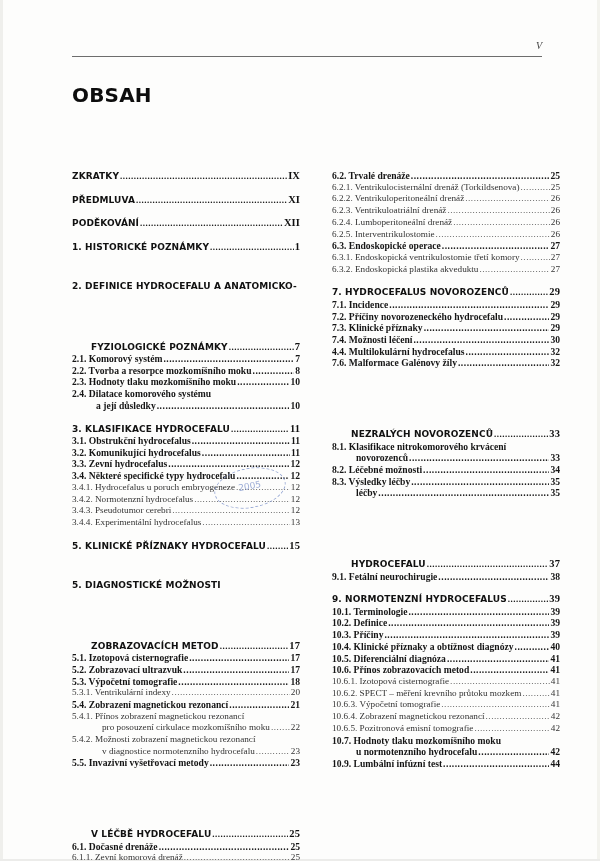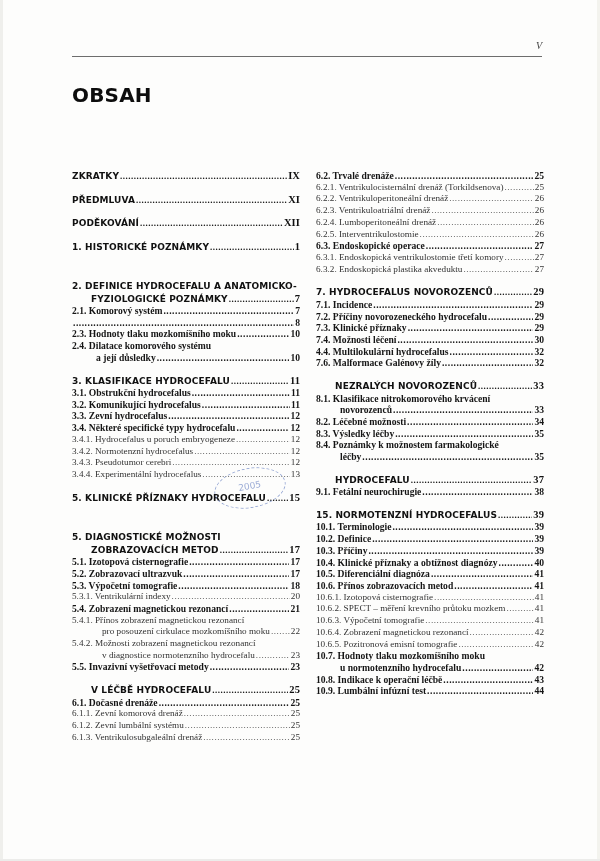--- a/index.html
+++ b/index.html
@@ -8,33 +8,33 @@
     font-family: "Liberation Serif", serif; color: #1a1a1a;
   }
   .page-edge-l { position:absolute; left:0; top:0; width:3px; height:861px; background:#efefec; }
   .page-edge-r { position:absolute; right:0; top:0; width:3px; height:861px; background:#f3f3ee; }
   .page-edge-b { position:absolute; left:0; bottom:0; width:600px; height:2px; background:#ececea; }
   .header-rule { position:absolute; left:72px; top:56px; width:470px; height:1px; background:#6d6d6d; }
   .page-num { position:absolute; right:58px; top:40px; font-style:italic; font-size:10px; color:#444; font-family:"Liberation Serif", serif; }
   .title { position:absolute; left:72px; top:84px; font-family:"DejaVu Sans", sans-serif; font-weight:900; font-size:19px; letter-spacing:0.2px; color:#0d0d0d; transform:scaleX(1.05); transform-origin:left; }
   .col { position:absolute; top:170px; width:228px; }
   .col.left { left:72px; }
-  .col.right { left:316px; }
+  .col.right { left:332px; }
   .entry { display:flex; align-items:baseline; white-space:nowrap; line-height:11.7px; }
   .entry .label { flex:0 0 auto; }
   .entry .dots { flex:1 1 auto; overflow:hidden; margin:0 1px; }
   .entry .dots::after { content:"........................................................................................................................................................"; letter-spacing:0.5px; }
   .entry .pg { flex:0 0 auto; text-align:right; }
   .entry.chapter { font-family:"DejaVu Sans", sans-serif; font-weight:bold; font-size:9px; letter-spacing:0.1px; line-height:12.5px; color:#111; }
   .entry.chapter .pg { font-family:"Liberation Serif", serif; font-size:10.5px; }
   .entry.chapter .dots::after { font-family:"Liberation Serif", serif; font-weight:bold; }
   .entry.section { font-weight:bold; font-size:9.6px; color:#151515; }
   .entry.sub { font-weight:normal; font-size:9.2px; color:#333;align-items:flex-end; }
   .entry.indent2 .label { padding-left:30px; }
-  .entry.indent-ch .label { padding-left:19px; }
+  .entry.indent-ch .label { padding-left:19px;margin-top:48px; }
   .entry.indent-s .label { padding-left:24px; }
   .plain { white-space:nowrap; line-height:11.7px; }
   .plain.chapter { font-family:"DejaVu Sans", sans-serif; font-weight:bold; font-size:9px; letter-spacing:0.1px; line-height:12.5px; color:#111;margin-top:16px; }
   .plain.section { font-weight:bold; font-size:9.6px; color:#151515; }
   .plain.sub { font-size:9.2px; color:#333; }
   .gap-l { height:11px; }
   .stamp { position:absolute; left:214px; top:468px; width:70px; height:38px; border:1.3px dashed #7a90c9; border-radius:50%; color:#7a90c9; font-family:"DejaVu Sans", sans-serif; font-size:9px; text-align:center; line-height:34px; transform:rotate(-10deg); opacity:0.75; }
 </style>
 </head>
 <body>
@@ -77,20 +77,21 @@
       <span class="label">FYZIOLOGICKÉ POZNÁMKY</span>
       <span class="dots"></span>
       <span class="pg">7</span>
     </div>
     <div class="entry section">
       <span class="label">2.1. Komorový systém</span>
       <span class="dots"></span>
       <span class="pg">7</span>
     </div>
     <div class="entry section">
+      <span class="label">2.2. Tvorba a resorpce mozkomíšního moku</span>
       <span class="dots"></span>
       <span class="pg">8</span>
     </div>
     <div class="entry section">
       <span class="label">2.3. Hodnoty tlaku mozkomíšního moku</span>
       <span class="dots"></span>
       <span class="pg">10</span>
     </div>
     <div class="plain section">2.4. Dilatace komorového systému</div>
     <div class="entry section indent-s">
@@ -323,40 +324,39 @@
     <div class="entry section">
       <span class="label">8.2. Léčebné možnosti</span>
       <span class="dots"></span>
       <span class="pg">34</span>
     </div>
     <div class="entry section">
       <span class="label">8.3. Výsledky léčby</span>
       <span class="dots"></span>
       <span class="pg">35</span>
     </div>
-    <div class="plain section">8.4. Poznámky k možnostem farmakologické</div>
     <div class="entry section indent-s">
       <span class="label">léčby</span>
       <span class="dots"></span>
       <span class="pg">35</span>
     </div>
     <div class="gap-l"></div>
     <div class="entry chapter indent-ch">
       <span class="label">HYDROCEFALU</span>
       <span class="dots"></span>
       <span class="pg">37</span>
     </div>
     <div class="entry section">
       <span class="label">9.1. Fetální neurochirugie</span>
       <span class="dots"></span>
       <span class="pg">38</span>
     </div>
     <div class="gap-l"></div>
     <div class="entry chapter">
-      <span class="label">15. NORMOTENZNÍ HYDROCEFALUS</span>
+      <span class="label">9. NORMOTENZNÍ HYDROCEFALUS</span>
       <span class="dots"></span>
       <span class="pg">39</span>
     </div>
     <div class="entry section">
       <span class="label">10.1. Terminologie</span>
       <span class="dots"></span>
       <span class="pg">39</span>
     </div>
     <div class="entry section">
       <span class="label">10.2. Definice</span>
@@ -406,25 +406,20 @@
     <div class="entry sub">
       <span class="label">10.6.5. Pozitronová emisní tomografie</span>
       <span class="dots"></span>
       <span class="pg">42</span>
     </div>
     <div class="plain section">10.7. Hodnoty tlaku mozkomíšního moku</div>
     <div class="entry section indent-s">
       <span class="label">u normotenzního hydrocefalu</span>
       <span class="dots"></span>
       <span class="pg">42</span>
-    </div>
-    <div class="entry section">
-      <span class="label">10.8. Indikace k operační léčbě</span>
-      <span class="dots"></span>
-      <span class="pg">43</span>
     </div>
     <div class="entry section">
       <span class="label">10.9. Lumbální infúzní test</span>
       <span class="dots"></span>
       <span class="pg">44</span>
     </div>
   </div>
 
 <div class="stamp">2005</div>
 

